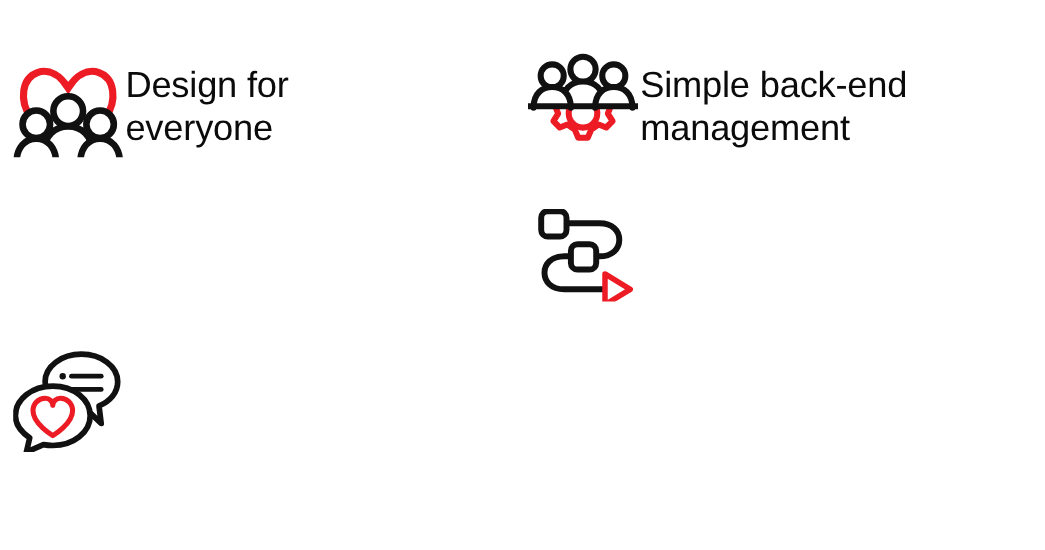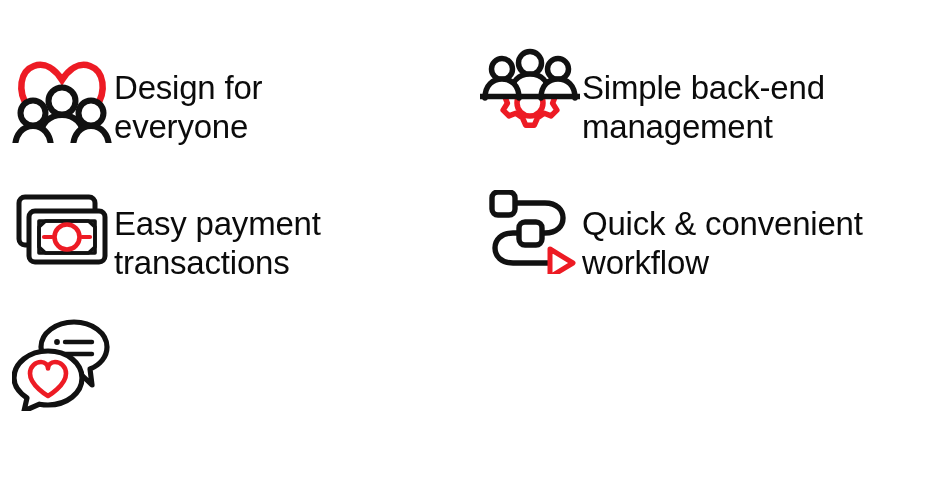--- a/index.html
+++ b/index.html
@@ -15,21 +15,21 @@
   }
   .feature-grid {
     position: relative;
     width: 950px;
     height: 500px;
     background: #ffffff;
   }
   .feature-item {
     position: absolute;
     display: flex;
-    align-items: flex-end;
+    align-items: flex-start;
   }
   .feature-icon {
     flex: 0 0 auto;
     width: 104px;
     height: 100px;
     display: flex;
     align-items: center;
     justify-content: center;
   }
   .feature-icon svg {
@@ -98,56 +98,34 @@
         <circle cx="78" cy="21" r="10.5" stroke="#111111" stroke-width="5.5" fill="#ffffff"></circle>
         <path d="M61 50 C61 37, 69 31, 78 31 C87 31, 95 37, 95 50" stroke="#111111" stroke-width="5.5" stroke-linecap="round" fill="#ffffff"></path>
 
         <line x1="2" y1="48.5" x2="98" y2="48.5" stroke="#111111" stroke-width="5.5" stroke-linecap="square"></line>
       </svg>
     </div>
     <div class="feature-label">Simple back-end
 management</div>
   </div>
 
-  <div class="feature-item pos-r2c1">
-    <div class="feature-icon">
-      <svg width="100" height="80" viewBox="0 0 100 80" fill="none" aria-hidden="true">
-
-        <rect x="7" y="5" width="76" height="48" rx="6" ry="6" stroke="#111111" stroke-width="5" fill="#ffffff"></rect>
-
-        <rect x="17" y="19" width="76" height="51" rx="6" ry="6" stroke="#111111" stroke-width="5" fill="#ffffff"></rect>
-
-        <path d="M27 29 L83 29 L83 39 L83 51 L83 61 L27 61 L27 51 L27 39 Z" stroke="#111111" stroke-width="3.6" fill="none" stroke-linejoin="round" d2=""></path>
-        <path d="M33.5 29 L76.5 29 L83 35 L83 55 L76.5 61 L33.5 61 L27 55 L27 35 Z" stroke="#111111" stroke-width="3.6" fill="none" stroke-linejoin="round"></path>
-
-        <circle cx="55" cy="45" r="12.5" stroke="#ED1B24" stroke-width="4.6" fill="none"></circle>
-
-        <line x1="32" y1="45" x2="40" y2="45" stroke="#ED1B24" stroke-width="4.2" stroke-linecap="round"></line>
-        <line x1="70" y1="45" x2="78" y2="45" stroke="#ED1B24" stroke-width="4.2" stroke-linecap="round"></line>
-      </svg>
-    </div>
-    <div class="feature-label">Easy payment
-transactions</div>
-  </div>
 
   <div class="feature-item pos-r2c2">
     <div class="feature-icon">
       <svg width="94" height="84" viewBox="0 0 94 84" fill="none" aria-hidden="true">
 
         <path d="M34 13 L62 13 C74 13, 80 20, 80 28 C80 36, 74 43, 62 43 L30 43
                  C18 43, 12 50, 12 58 C12 66, 18 73, 30 73 L68 73" stroke="#111111" stroke-width="5.4" fill="none" stroke-linecap="round"></path>
 
         <rect x="9" y="2" width="23" height="23" rx="6" ry="6" stroke="#111111" stroke-width="5.4" fill="#ffffff"></rect>
         <rect x="36" y="32" width="23" height="23" rx="6" ry="6" stroke="#111111" stroke-width="5.4" fill="#ffffff"></rect>
 
         <path d="M67 59 L90 73 L67 87 Z" stroke="#ED1B24" stroke-width="5" fill="#ffffff" stroke-linejoin="round"></path>
       </svg>
     </div>
-    <div class="feature-label">Quick &amp; convenient
-workflow</div>
   </div>
 
   <div class="feature-item pos-r3c1">
     <div class="feature-icon">
       <svg width="100" height="92" viewBox="0 0 100 92" fill="none" aria-hidden="true">
 
         <path d="M62 3 C80 3, 95 14, 95 28 C95 38, 88 46, 78 50
                  L80 66 L66 52.5 C64.7 52.8, 63.4 53, 62 53
                  C44 53, 29 42, 29 28 C29 14, 44 3, 62 3 Z" stroke="#111111" stroke-width="5.2" fill="#ffffff" stroke-linejoin="round"></path>
 

